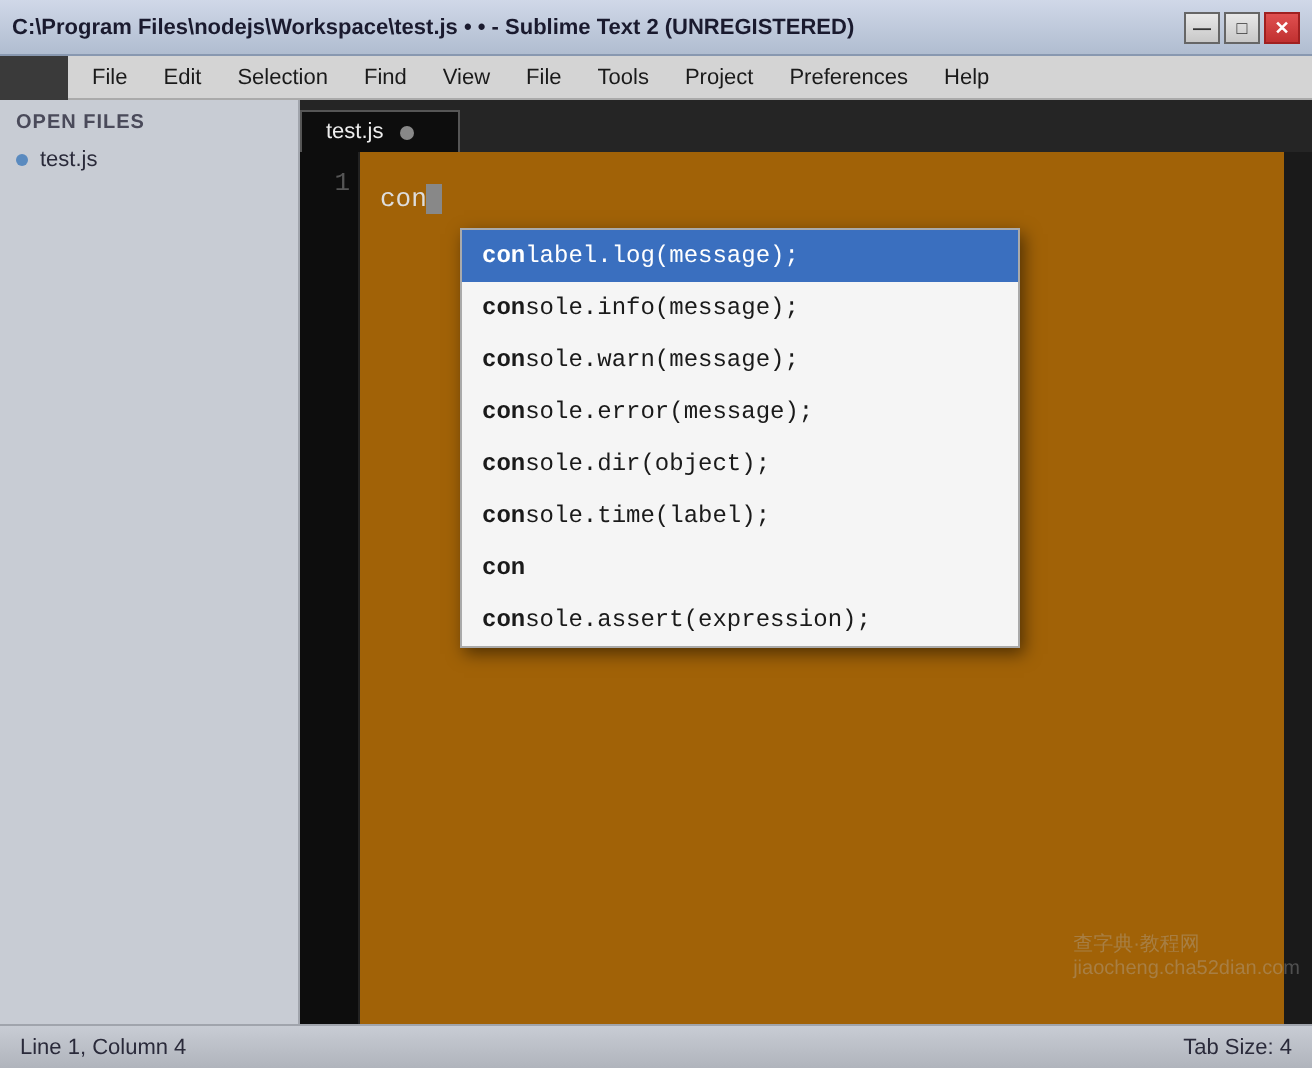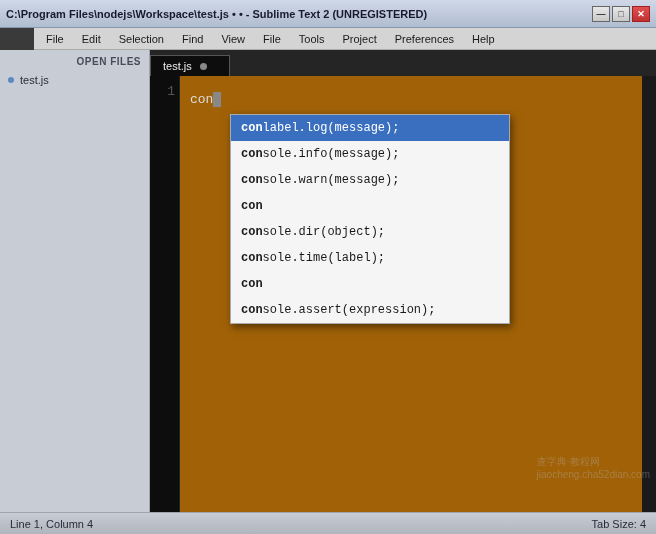--- a/index.html
+++ b/index.html
@@ -76,21 +76,20 @@
     }
 
     
     #sidebar {
       width: 150px;
       background: #c8ccd4;
       border-right: 1px solid #a0a4ac;
       display: flex;
       flex-direction: column;
       flex-shrink: 0;
-      text-align: right;
     }
     #open-files-label {
       font-size: 10px;
       color: #4a4a5a;
       padding: 6px 8px 4px 8px;
       font-weight: bold;
       letter-spacing: 0.5px;
     }
     .sidebar-file {
       display: flex;
@@ -246,21 +245,21 @@
       padding: 0 10px;
       border-top: 1px solid #a0a4ac;
       font-size: 11px;
       color: #2a2a3a;
       gap: 10px;
     }
 
     
     #watermark {
       position: absolute;
-      bottom: 30px;
+      bottom: 20px;
       right: 0;
       font-size: 10px;
       color: rgba(180,180,180,0.35);
       padding: 2px 6px;
       pointer-events: none;
       z-index: 200;
       margin-left: 11px;
     }
   </style>
 </head>
@@ -327,20 +326,21 @@
             <div class="ac-item">
               <span class="ac-bold">con</span>
               <span class="ac-suffix">sole.info(message);</span>
             </div>
             <div class="ac-item">
               <span class="ac-bold">con</span>
               <span class="ac-suffix">sole.warn(message);</span>
             </div>
             <div class="ac-item">
               <span class="ac-bold">con</span>
+              <span class="ac-suffix">sole.error(message);</span>
             </div>
             <div class="ac-item">
               <span class="ac-bold">con</span>
               <span class="ac-suffix">sole.dir(object);</span>
             </div>
             <div class="ac-item">
               <span class="ac-bold">con</span>
               <span class="ac-suffix">sole.time(label);</span>
             </div>
             <div class="ac-item">

